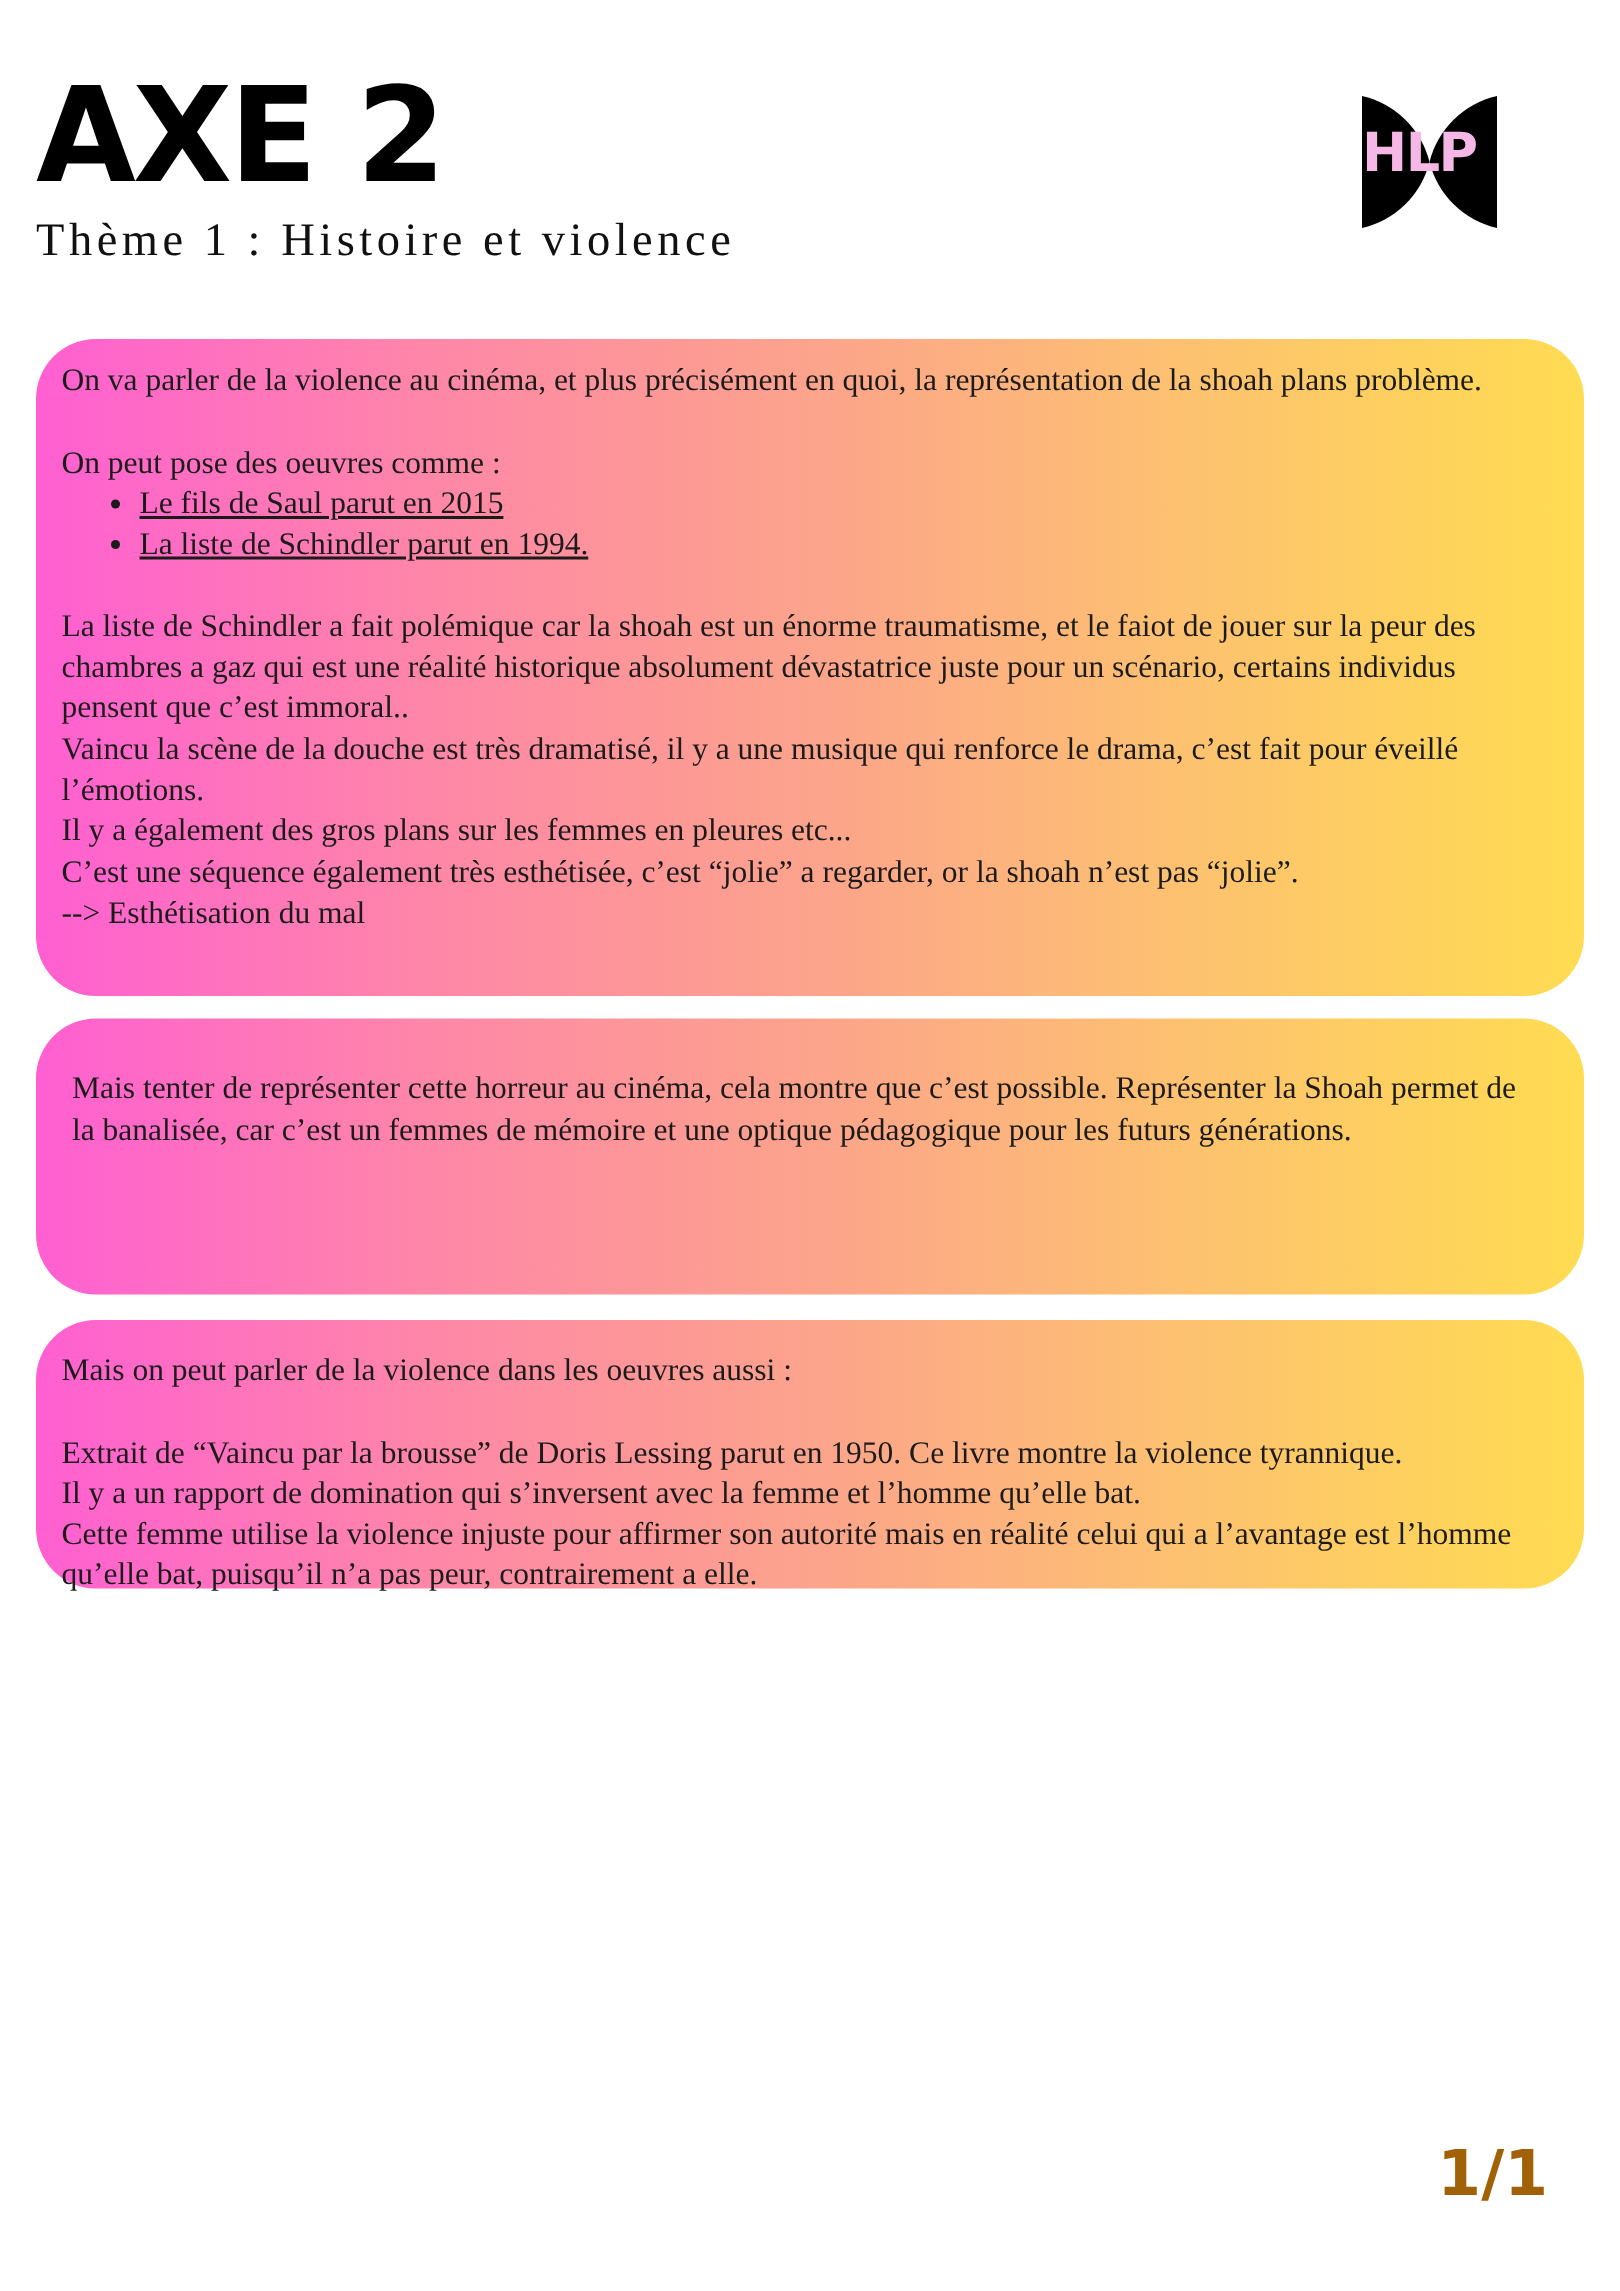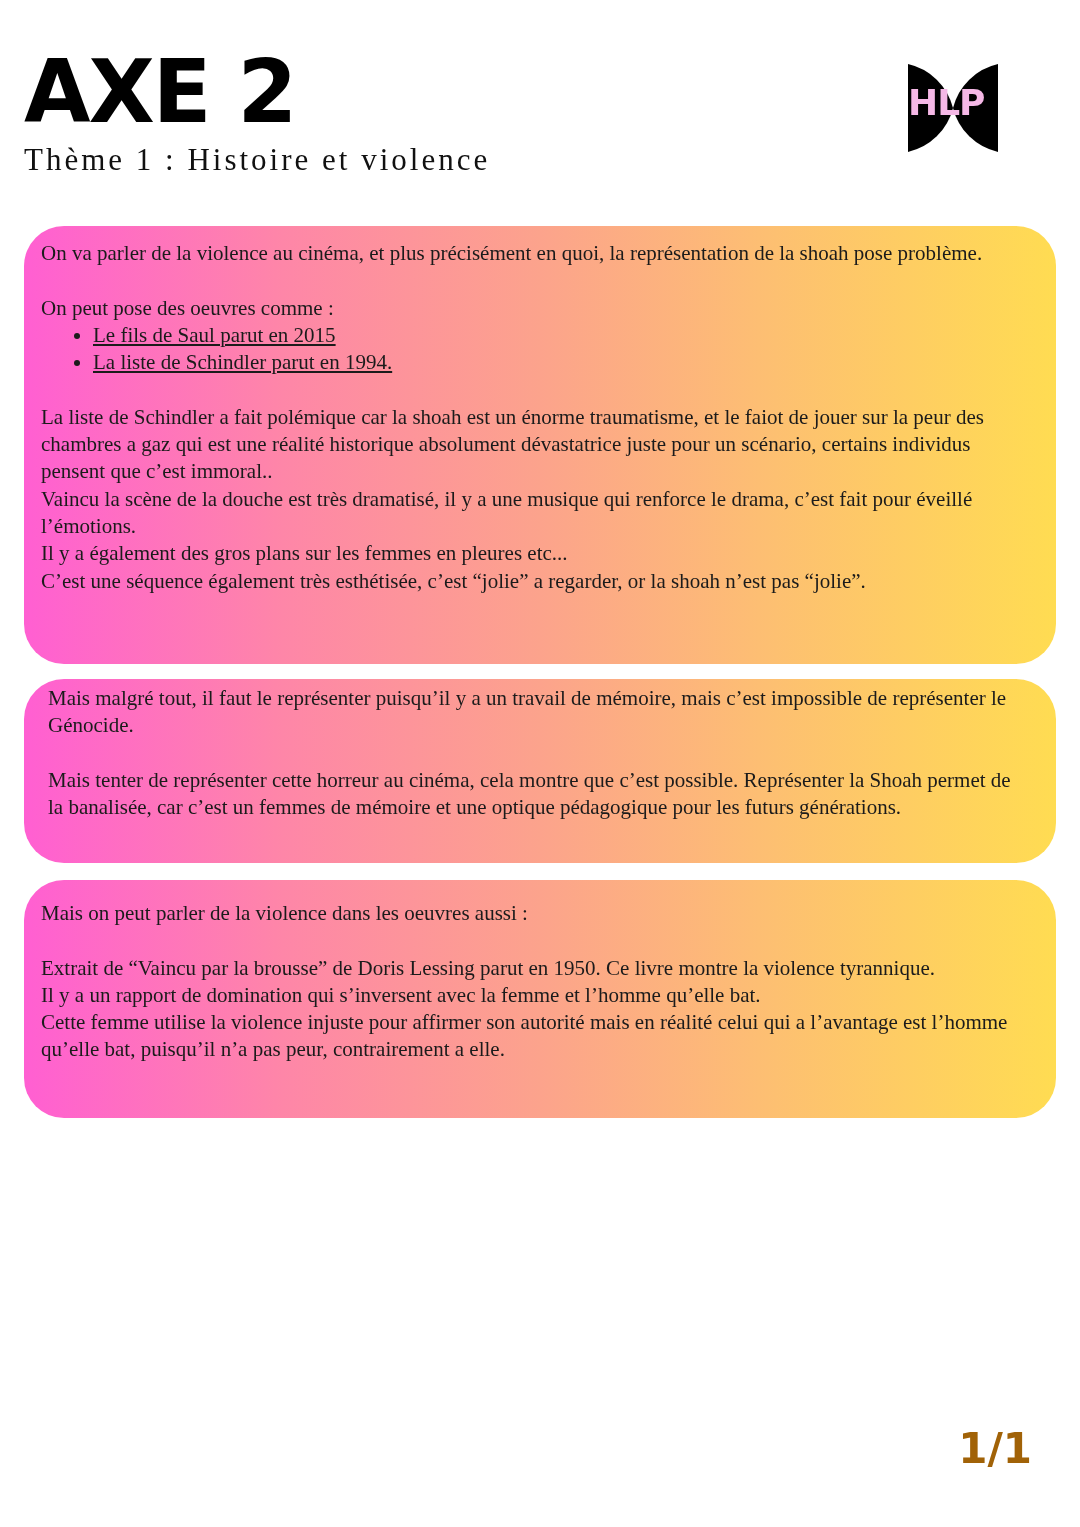--- a/index.html
+++ b/index.html
@@ -69,21 +69,21 @@
   }
   .card p { margin: 0; }
   .card .gap { height: 27.3px; }
   .card ul {
     margin: 0;
     padding-left: 52px;
   }
   .card li { padding-left: 0; text-decoration: underline; }
   .card1 { top: 226px; height: 438px; padding: 14px 40px 0 17px; }
   .card2 { top: 679px; height: 184px; padding: 6px 30px 0 24px; }
-  .card3 { top: 880px; height: 238px; padding: 20px 30px 0 17px; }
+  .card3 { top: 880px; height: 179px; padding: 20px 30px 0 17px; }
   .page-num {
     position: absolute;
     right: 48px;
     top: 1424px;
     font-family: "DejaVu Sans", sans-serif;
     font-weight: bold;
     font-size: 42px;
     color: #a16207;
   }
 </style>
@@ -95,36 +95,36 @@
 
 <div class="logo">
   <svg viewBox="0 0 90 88">
     <path d="M0 0 A60 60 0 0 1 45 44 A60 60 0 0 1 0 88 Z" fill="#000"></path>
     <path d="M90 0 A60 60 0 0 0 45 44 A60 60 0 0 0 90 88 Z" fill="#000"></path>
   </svg>
   <div class="logo-text">HLP</div>
 </div>
 
 <section class="card card1">
-  <p>On va parler de la violence au cinéma, et plus précisément en quoi, la représentation de la shoah pose problème.</p>
+  <p>On va parler de la violence au cinéma, et plus précisément en quoi, la représentation de la shoah plans problème.</p>
   <div class="gap"></div>
   <p>On peut pose des oeuvres comme :</p>
   <ul>
     <li>Le fils de Saul parut en 2015</li>
     <li>La liste de Schindler parut en 1994.</li>
   </ul>
   <div class="gap"></div>
   <p>La liste de Schindler a fait polémique car la shoah est un énorme traumatisme, et le faiot de jouer sur la peur des chambres a gaz qui est une réalité historique absolument dévastatrice juste pour un scénario, certains individus pensent que c’est immoral..</p>
   <p>Vaincu la scène de la douche est très dramatisé, il y a une musique qui renforce le drama, c’est fait pour éveillé l’émotions.</p>
   <p>Il y a également des gros plans sur les femmes en pleures etc...</p>
   <p>C’est une séquence également très esthétisée, c’est “jolie” a regarder, or la shoah n’est pas “jolie”.</p>
+  <p>--&gt; Esthétisation du mal</p>
 </section>
 
 <section class="card card2">
-  <p>Mais malgré tout, il faut le représenter puisqu’il y a un travail de mémoire, mais c’est impossible de représenter le Génocide.</p>
   <div class="gap"></div>
   <p>Mais tenter de représenter cette horreur au cinéma, cela montre que c’est possible. Représenter la Shoah permet de la banalisée, car c’est un femmes de mémoire et une optique pédagogique pour les futurs générations.</p>
 </section>
 
 <section class="card card3">
   <p>Mais on peut parler de la violence dans les oeuvres aussi :</p>
   <div class="gap"></div>
   <p>Extrait de “Vaincu par la brousse” de Doris Lessing parut en 1950.  Ce livre montre la violence tyrannique.</p>
   <p>Il y a un rapport de domination qui s’inversent avec la femme et l’homme qu’elle bat.</p>
   <p>Cette femme utilise la violence injuste pour affirmer son autorité mais en réalité celui qui a l’avantage est l’homme qu’elle bat, puisqu’il n’a pas peur, contrairement a elle.</p>

